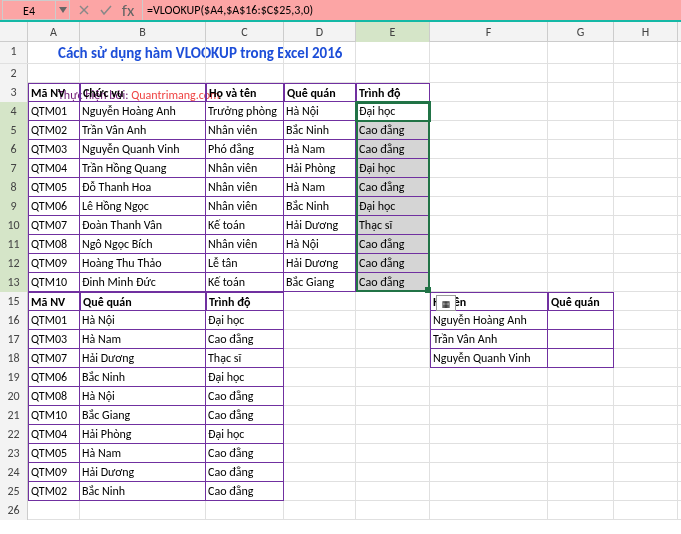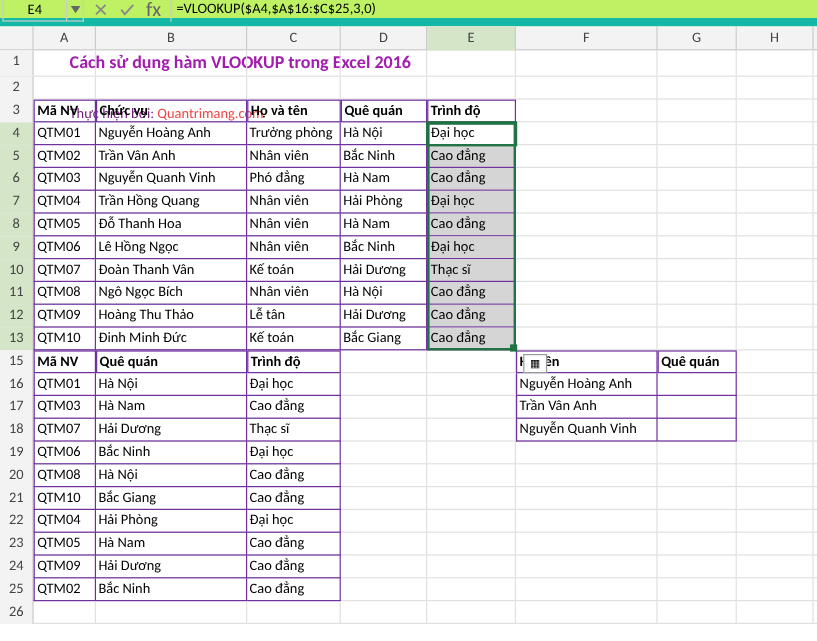--- a/index.html
+++ b/index.html
@@ -1,40 +1,40 @@
 <!DOCTYPE html>
 <html><head>
 <meta charset="utf-8">
 <style>
 * { margin: 0; padding: 0; box-sizing: border-box; }
 body { font-family: Calibri, Arial, sans-serif; font-size: 12px; background: #fff; width: 681px; height: 534px; overflow: hidden; position: relative; }
 
 
-.formula-bar { display: flex; align-items: center; height: 22px; border-bottom: 7px solid #14b8a6; background: #bef264; }
+.formula-bar { display: flex; align-items: center; height: 22px; border-bottom: 2px solid #14b8a6; background: #fca5a5; }
 .name-box { width: 54px; border: 1px solid #ccc; text-align: center; height: 20px; line-height: 20px; font-size: 12px; margin-left: 2px; }
 .name-arrow { width: 14px; height: 20px; border: 1px solid #ccc; border-left: none; display: flex; align-items: center; justify-content: center; }
 .name-arrow svg { width: 8px; height: 6px; }
 .fb-buttons { display: flex; align-items: center; gap: 6px; padding: 0 6px; }
 .fb-btn { width: 16px; height: 16px; display: flex; align-items: center; justify-content: center; color: #888; }
 .formula-input { flex: 1; padding: 0 4px; height: 20px; line-height: 20px; border-left: 1px solid #ccc; }
 
 
 .col-headers { display: grid; grid-template-columns: 28px 52px 126px 78px 72px 74px 118px 66px 64px; height: 20px; background: #f3f3f3; border-bottom: 1px solid #ccc; }
 .col-h { border-right: 1px solid #ccc; text-align: center; line-height: 20px; color: #444; }
 .col-h.sel { background: #d5e5c8; }
 
 
 .grid { position: relative; }
 .row { display: grid; grid-template-columns: 28px 52px 126px 78px 72px 74px 118px 66px 64px; height: 19px; border-bottom: 1px solid #e0e0e0; }
 .row-h { background: #f3f3f3; border-right: 1px solid #ccc; text-align: center; line-height: 19px; color: #444; }
 .row-h.sel { background: #d5e5c8; }
 .cell { border-right: 1px solid #e0e0e0; padding: 0 2px; line-height: 19px; white-space: nowrap; overflow: hidden; position: relative; }
 
 
-.title-text { position: absolute; left: 30px; top: 0; height: 22px; line-height: 22px; color: #a21caf; font-weight: bold; font-size: 15px; }
+.title-text { position: absolute; left: 30px; top: 0; height: 22px; line-height: 22px; color: #1d4ed8; font-weight: bold; font-size: 15px; }
 .r1 { height: 22px; }
 
 
 .subtitle { position: absolute; left: 30px; top: 22px; height: 19px; line-height: 19px; }
 .subtitle .s1 { color: #701a75; }
 .subtitle .s2 { color: #ef4444; }
 .pb-b { border-bottom: 1px solid #7030a0 !important; }
 .pb-l { border-left: 1px solid #7030a0 !important; }
 .pb-r { border-right: 1px solid #7030a0 !important; }
 .pb { border: 1px solid #7030a0 !important; }

